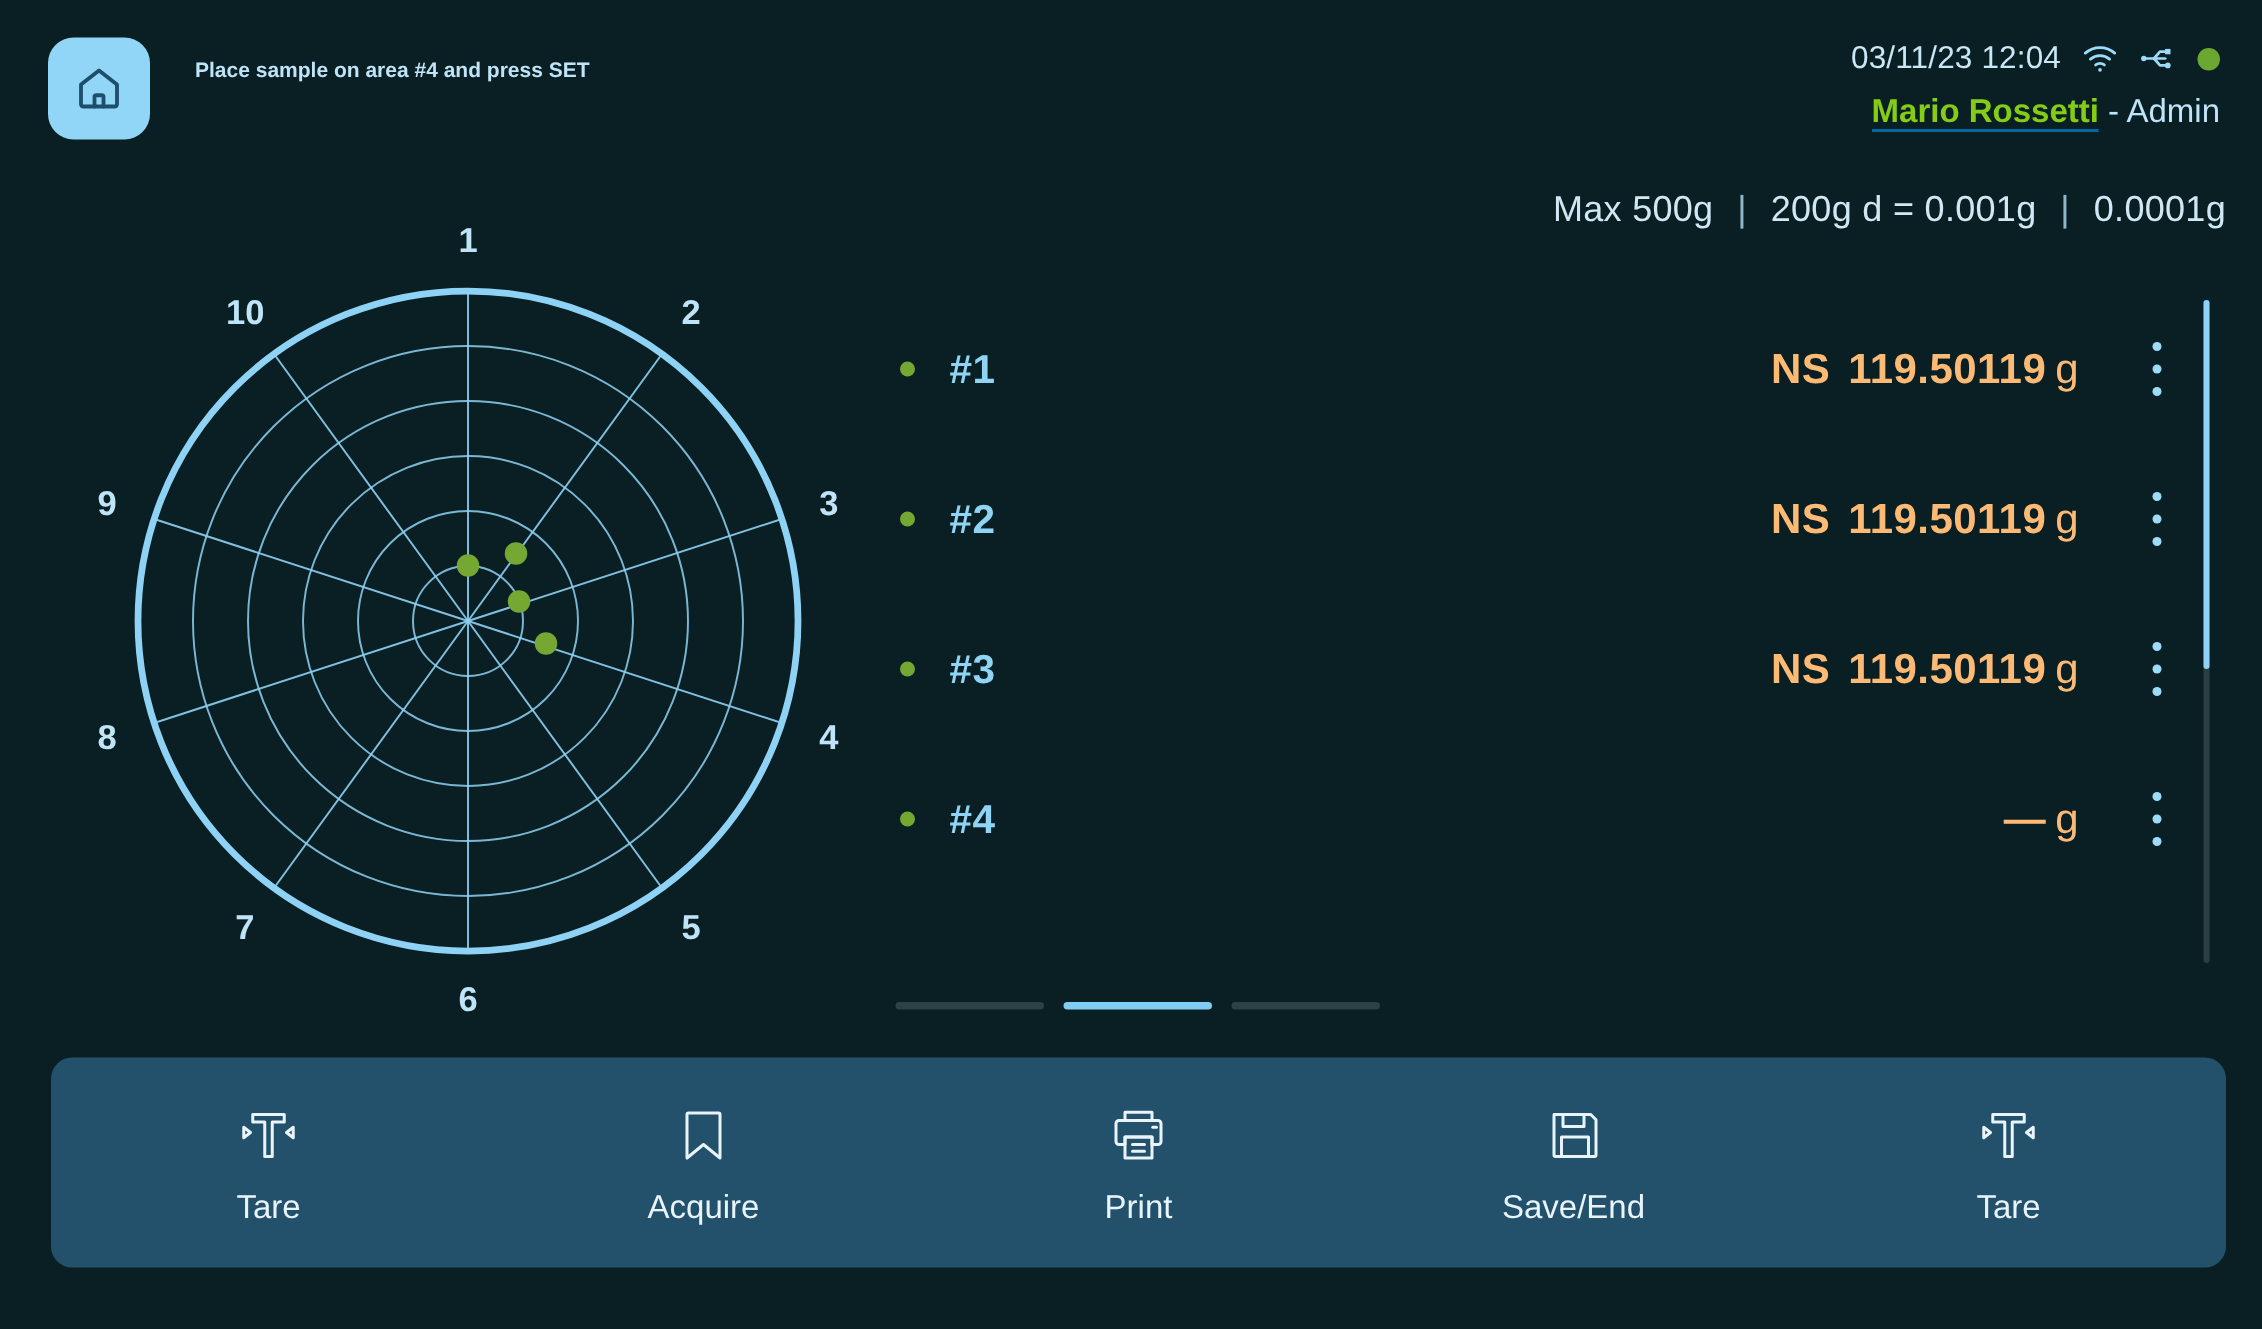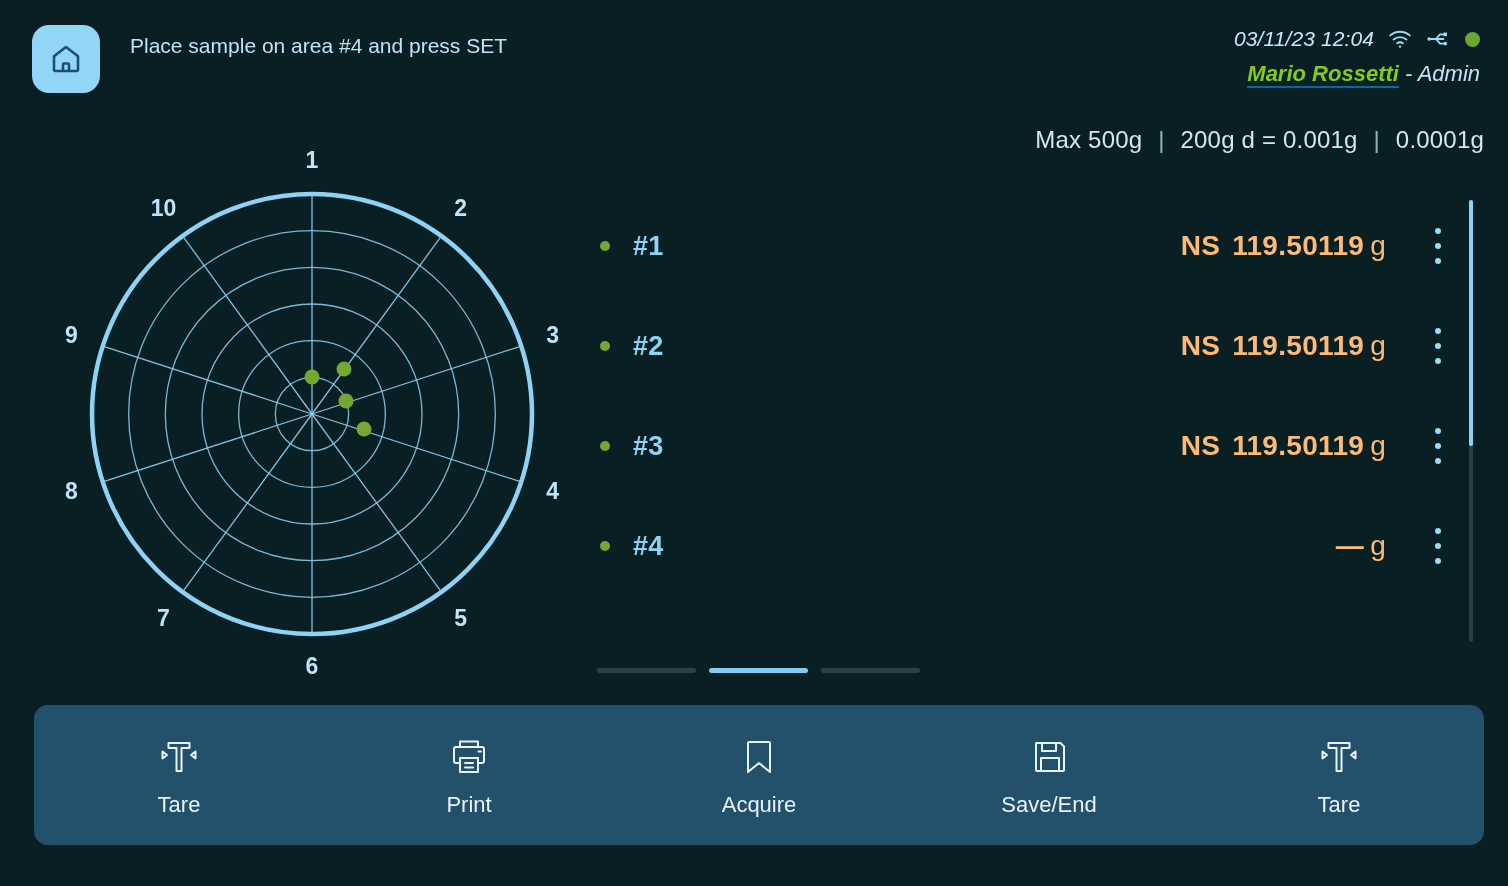--- a/index.html
+++ b/index.html
@@ -29,28 +29,27 @@
   #home-btn svg { display: block; }
 
   #title-block { position: absolute; left: 130px; top: 26px; }
   #page-title {
     font-size: 31px; font-weight: 700; color: #78a82e;
     letter-spacing: .2px; line-height: 38px;
     border-bottom: 2.5px solid #78a82e;
     display: inline-block; padding-bottom: 1px;
   }
   #page-subtitle {
-    font-size: 21px; color: #bfe3f7; font-weight: 400;
+    font-size: 14px; color: #bfe3f7; font-weight: 700;
     margin-top: 7px; line-height: 26px; white-space: nowrap;
   }
 
   #header-right {
     position: absolute; right: 28px; top: 24px;
     text-align: right;
-    font-style: italic;
   }
   #status-row {
     display: flex; align-items: center; justify-content: flex-end;
     gap: 14px; height: 30px;
   }
   #datetime { font-size: 21px; color: #c9e7f6; letter-spacing: .1px; }
   .sysicon { display: flex; align-items: center; }
   #status-dot {
     width: 15px; height: 15px; border-radius: 50%;
     background: #6aa832; display: inline-block;
@@ -311,40 +310,40 @@
             <path d="M14.5 9h21v5h-8v23h-5V14h-8z"></path>
             <path d="M8.5 17.5 13 21l-4.5 3.5z"></path>
             <path d="M41.5 17.5 37 21l4.5 3.5z"></path>
           </svg>
         </span>
         <span class="tool-label">Tare</span>
       </div>
       <div class="tool-btn">
         <span class="tool-icon">
           <svg width="50" height="46" viewBox="0 0 50 46" fill="none" stroke="#e8f4fa" stroke-width="2" stroke-linecap="round" stroke-linejoin="round">
+            <path d="M15 8h20a1 1 0 0 1 1 1v29l-11-9-11 9V9a1 1 0 0 1 1-1z"></path>
+          </svg>
+        </span>
+        <span class="tool-label">Acquire</span>
+      </div>
+      <div class="tool-btn">
+        <span class="tool-icon">
+          <svg width="50" height="46" viewBox="0 0 50 46" fill="none" stroke="#e8f4fa" stroke-width="2" stroke-linecap="round" stroke-linejoin="round">
             <path d="M16 13V7.5h18V13"></path>
             <path d="M12 13h26a2 2 0 0 1 2 2v12a2 2 0 0 1-2 2h-4V24H16v5h-4a2 2 0 0 1-2-2V15a2 2 0 0 1 2-2z"></path>
             <path d="M16 24h18v14H16z"></path>
             <path d="M21 29h8M21 33.5h8"></path>
             <path d="M34.5 17.5h2.5"></path>
           </svg>
         </span>
         <span class="tool-label">Print</span>
       </div>
       <div class="tool-btn">
         <span class="tool-icon">
           <svg width="50" height="46" viewBox="0 0 50 46" fill="none" stroke="#e8f4fa" stroke-width="2" stroke-linecap="round" stroke-linejoin="round">
-            <path d="M15 8h20a1 1 0 0 1 1 1v29l-11-9-11 9V9a1 1 0 0 1 1-1z"></path>
-          </svg>
-        </span>
-        <span class="tool-label">Acquire</span>
-      </div>
-      <div class="tool-btn">
-        <span class="tool-icon">
-          <svg width="50" height="46" viewBox="0 0 50 46" fill="none" stroke="#e8f4fa" stroke-width="2" stroke-linecap="round" stroke-linejoin="round">
             <path d="M12 9h24.5L40 12.5V36a1 1 0 0 1-1 1H13a1 1 0 0 1-1-1V10a1 1 0 0 1 1-1z"></path>
             <path d="M18 9h14v8H18z"></path>
             <path d="M17 24h18v13H17z"></path>
           </svg>
         </span>
         <span class="tool-label">Save/End</span>
       </div>
       <div class="tool-btn">
         <span class="tool-icon">
           <svg width="50" height="46" viewBox="0 0 50 46" fill="none" stroke="#e8f4fa" stroke-width="2" stroke-linecap="round" stroke-linejoin="round">

